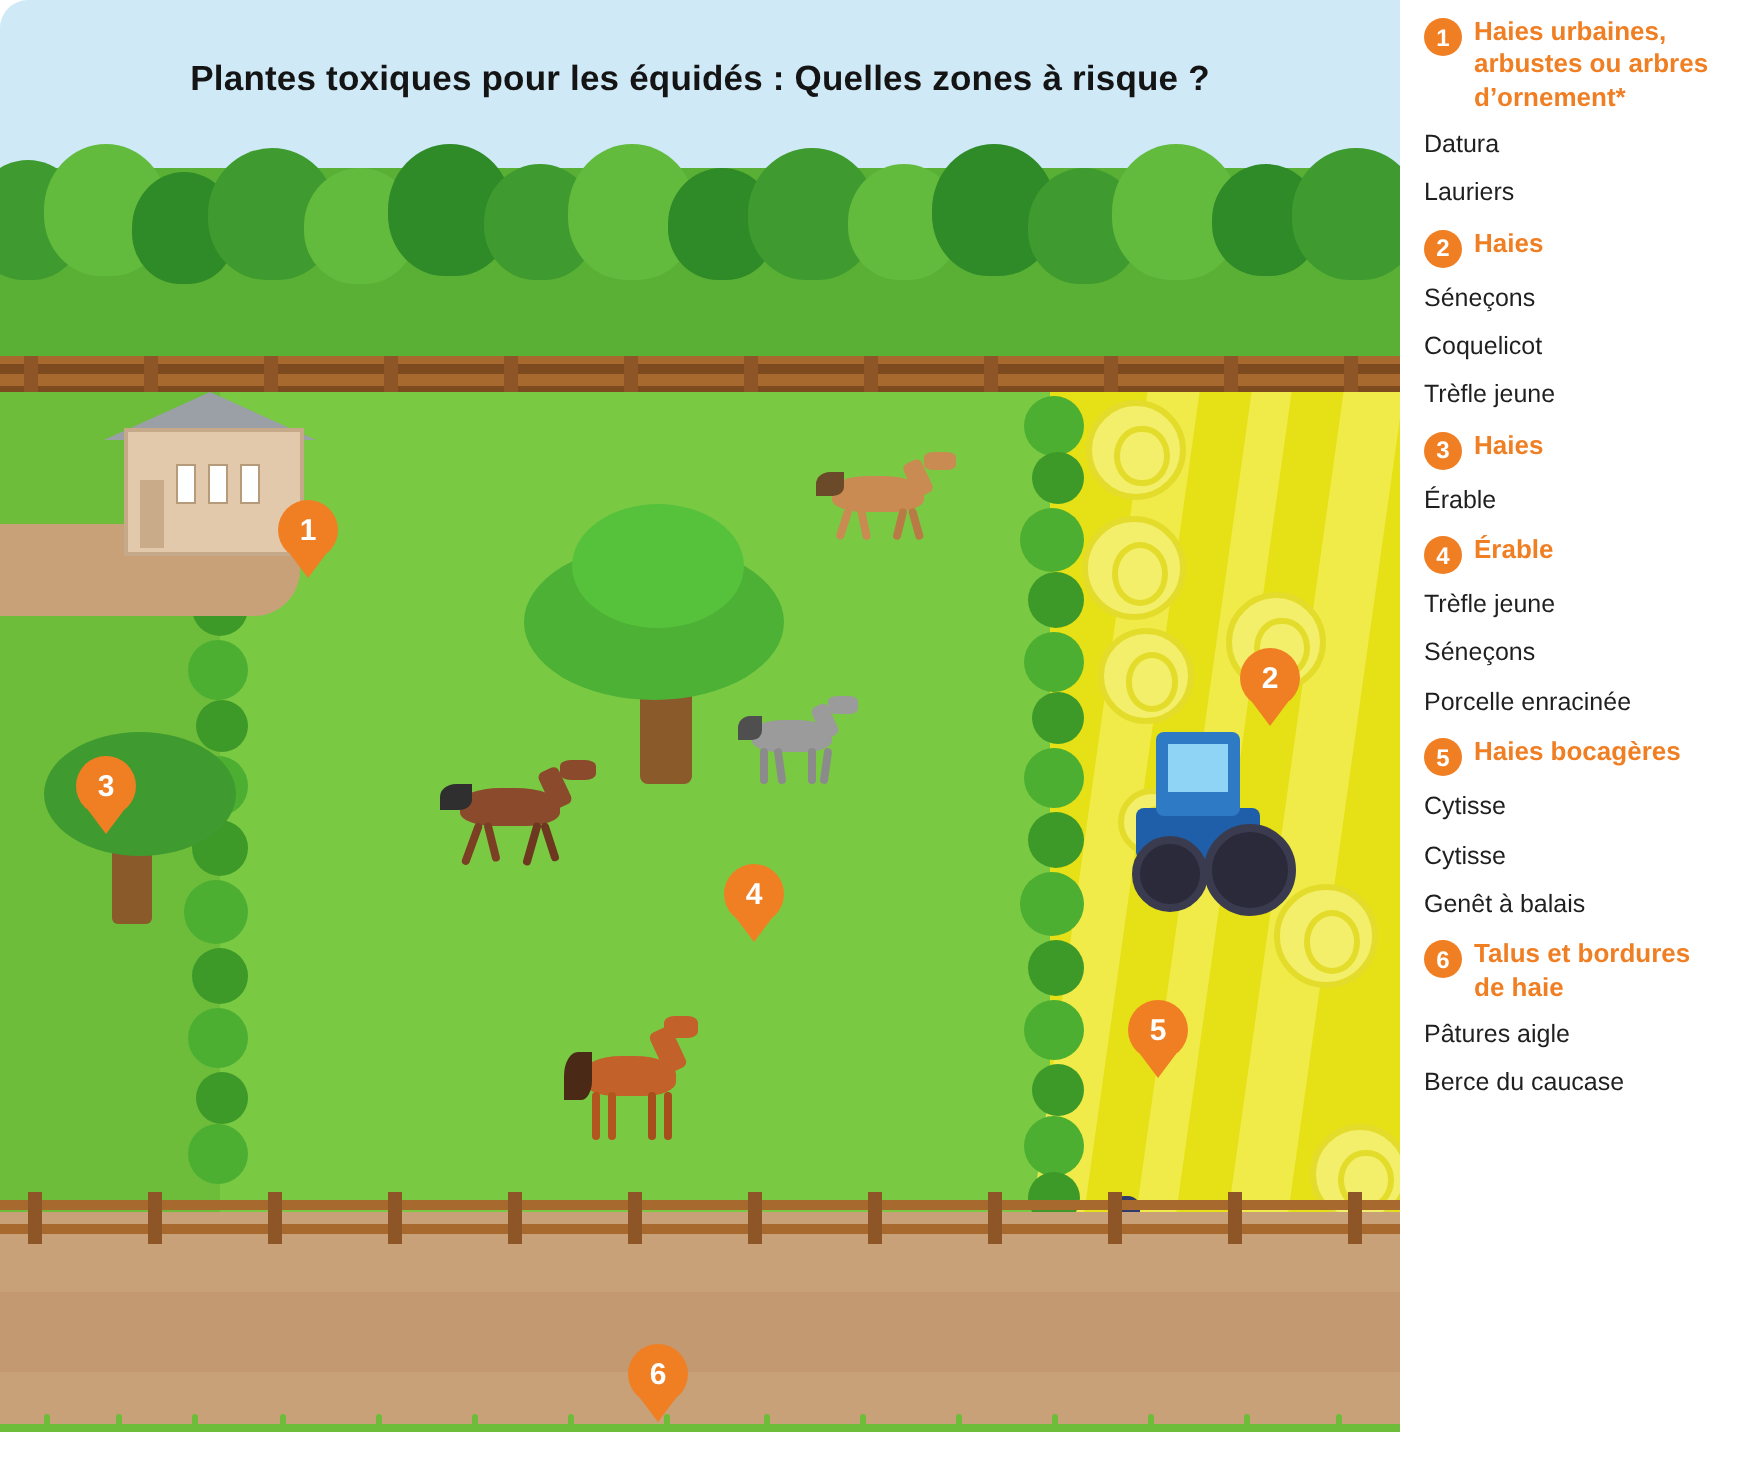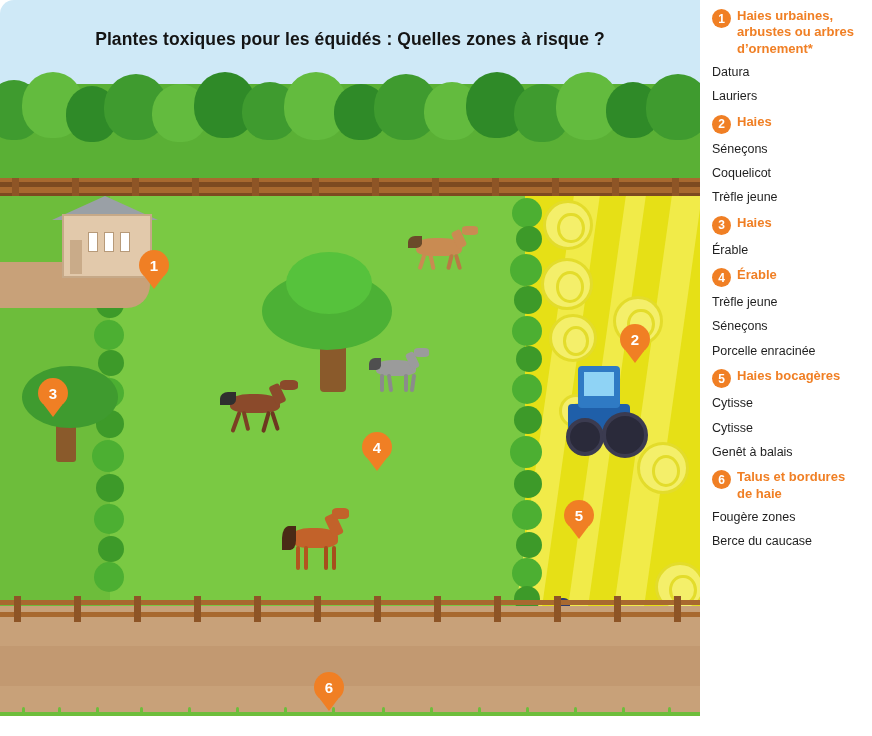--- a/index.html
+++ b/index.html
@@ -600,20 +600,20 @@
     </div>
 
     <div class="legend-group">
       <div class="legend-head">
         <div class="legend-num">
           <span>6</span>
         </div>
         <div class="legend-title">Talus et bordures de haie</div>
       </div>
       <ul class="legend-items">
-        <li>Fougère zones</li>
+        <li>Pâtures aigle</li>
         <li>Berce du caucase</li>
       </ul>
     </div>
 
   </div>
 
 </div>
 
 </body></html>

